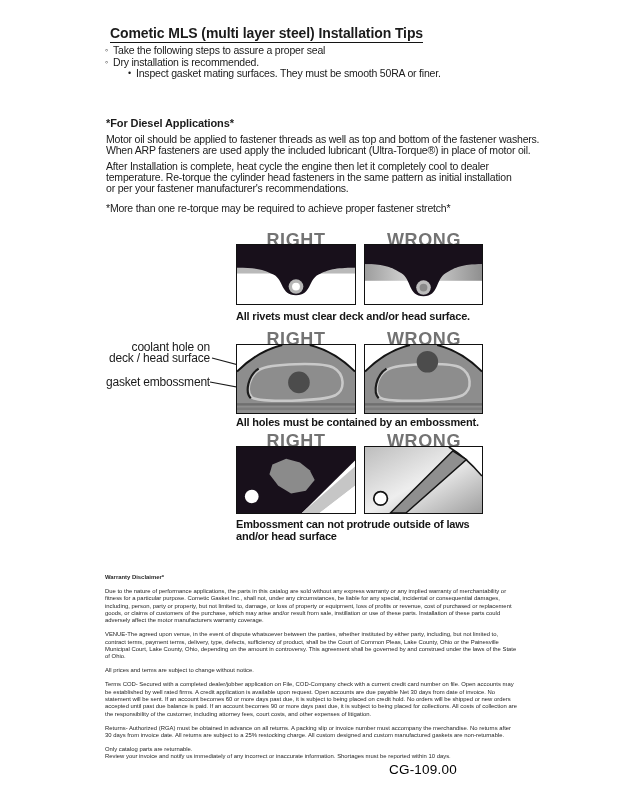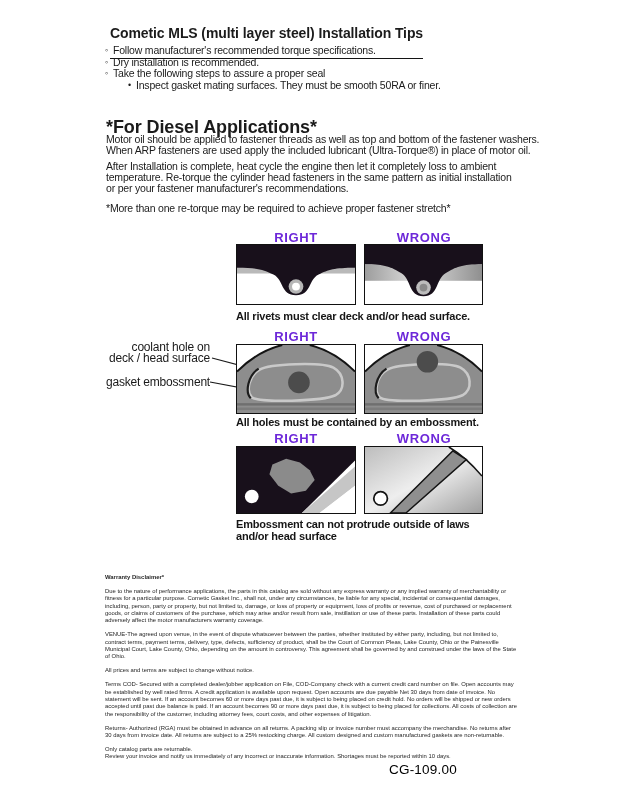--- a/index.html
+++ b/index.html
@@ -4,63 +4,62 @@
 <style>
   html,body{margin:0;padding:0;}
   body{
     width:618px;height:800px;background:#ffffff;position:relative;
     font-family:"Liberation Sans",sans-serif;color:#1b1b1b;overflow:hidden;
   }
   .abs{position:absolute;}
   
   .title{
     left:110px;top:25px;font-size:14px;font-weight:bold;letter-spacing:-0.1px;
-    border-bottom:1.6px solid #141414;padding-bottom:17px;white-space:nowrap;
+    border-bottom:1.6px solid #141414;padding-bottom:1px;white-space:nowrap;
   }
   
   .bullets{left:105px;top:45px;font-size:10.5px;letter-spacing:-0.2px;}
   .b-row{line-height:11.6px;white-space:nowrap;}
   .b-row .mk{display:inline-block;width:8px;font-size:9px;vertical-align:top;line-height:11.6px;}
   .b-sub{margin-left:23px;}
   
-  .diesel-heading{left:106px;top:117px;font-size:18px;font-weight:bold;letter-spacing:-0.1px;}
+  .diesel-heading{left:106px;top:117px;font-size:11px;font-weight:bold;letter-spacing:-0.1px;}
   .para{left:106px;font-size:10.5px;line-height:11px;letter-spacing:-0.2px;white-space:pre-line;}
   #para1{top:134px;}
   #para2{top:161px;}
   #note{top:203px;}
   
-  .dlabel{width:120px;text-align:center;font-size:13px;font-weight:bold;letter-spacing:0.6px;color:#6d28d9;}
+  .dlabel{width:120px;text-align:center;font-size:18px;font-weight:bold;letter-spacing:0.6px;color:#737373;}
   .dbox{border:1.7px solid #111;box-sizing:border-box;overflow:hidden;background:#fff;}
   .dbox svg{display:block;width:100%;height:100%;}
   .caption{font-size:11px;font-weight:bold;letter-spacing:-0.2px;color:#161616;line-height:12px;white-space:pre-line;}
   .callout{font-size:12px;letter-spacing:-0.2px;text-align:right;color:#1a1a1a;line-height:11px;white-space:pre-line;}
   
   .legal{left:105px;top:574px;width:414px;color:#262626;}
   .legal p{margin:0 0 6.8px 0;font-size:5.9px;line-height:7.3px;letter-spacing:0;}
   .legal p.bold{font-weight:bold;}
   .legal p.tight{margin-bottom:0;}
   
   .footer{left:389px;top:762px;font-size:13.5px;letter-spacing:0.2px;color:#000000;}
 </style>
 </head>
 <body>
 
 <div class="abs title">Cometic MLS (multi layer steel) Installation Tips</div>
 
 <div class="abs bullets">
-  <div class="b-row"><span class="mk">◦</span><span>Follow manufacturer's recommended torque specifications.</span></div>
+  <div class="b-row"><span class="mk">◦</span><span>Take the following steps to assure a proper seal</span></div>
   <div class="b-row"><span class="mk">◦</span><span>Dry installation is recommended.</span></div>
-  <div class="b-row"><span class="mk">◦</span><span>Take the following steps to assure a proper seal</span></div>
   <div class="b-row b-sub"><span class="mk">•</span><span>Inspect gasket mating surfaces.  They must be smooth 50RA or finer.</span></div>
 </div>
 
 <div class="abs diesel-heading">*For Diesel Applications*</div>
 <div class="abs para" id="para1">Motor oil should be applied to fastener threads as well as top and bottom of the fastener washers.
 When ARP fasteners are used apply the included lubricant (Ultra-Torque®) in place of motor oil.</div>
-<div class="abs para" id="para2">After Installation is complete, heat cycle the engine then let it completely loss to ambient
+<div class="abs para" id="para2">After Installation is complete, heat cycle the engine then let it completely cool to dealer
 temperature. Re-torque the cylinder head fasteners in the same pattern as initial installation
 or per your fastener manufacturer's recommendations.</div>
 <div class="abs para" id="note">*More than one re-torque may be required to achieve proper fastener stretch*</div>
 
 <div class="abs dlabel" style="left:236px;top:230px;">RIGHT</div>
 <div class="abs dlabel" style="left:364px;top:230px;">WRONG</div>
 <div class="abs dbox" style="left:236px;top:244px;width:120px;height:61px;">
   <svg viewBox="0 0 120 61" preserveAspectRatio="none">
     <rect x="0" y="0" width="120" height="61" fill="#ffffff"></rect>
     <rect x="0" y="23" width="120" height="6.5" fill="#b9b9b9"></rect>

